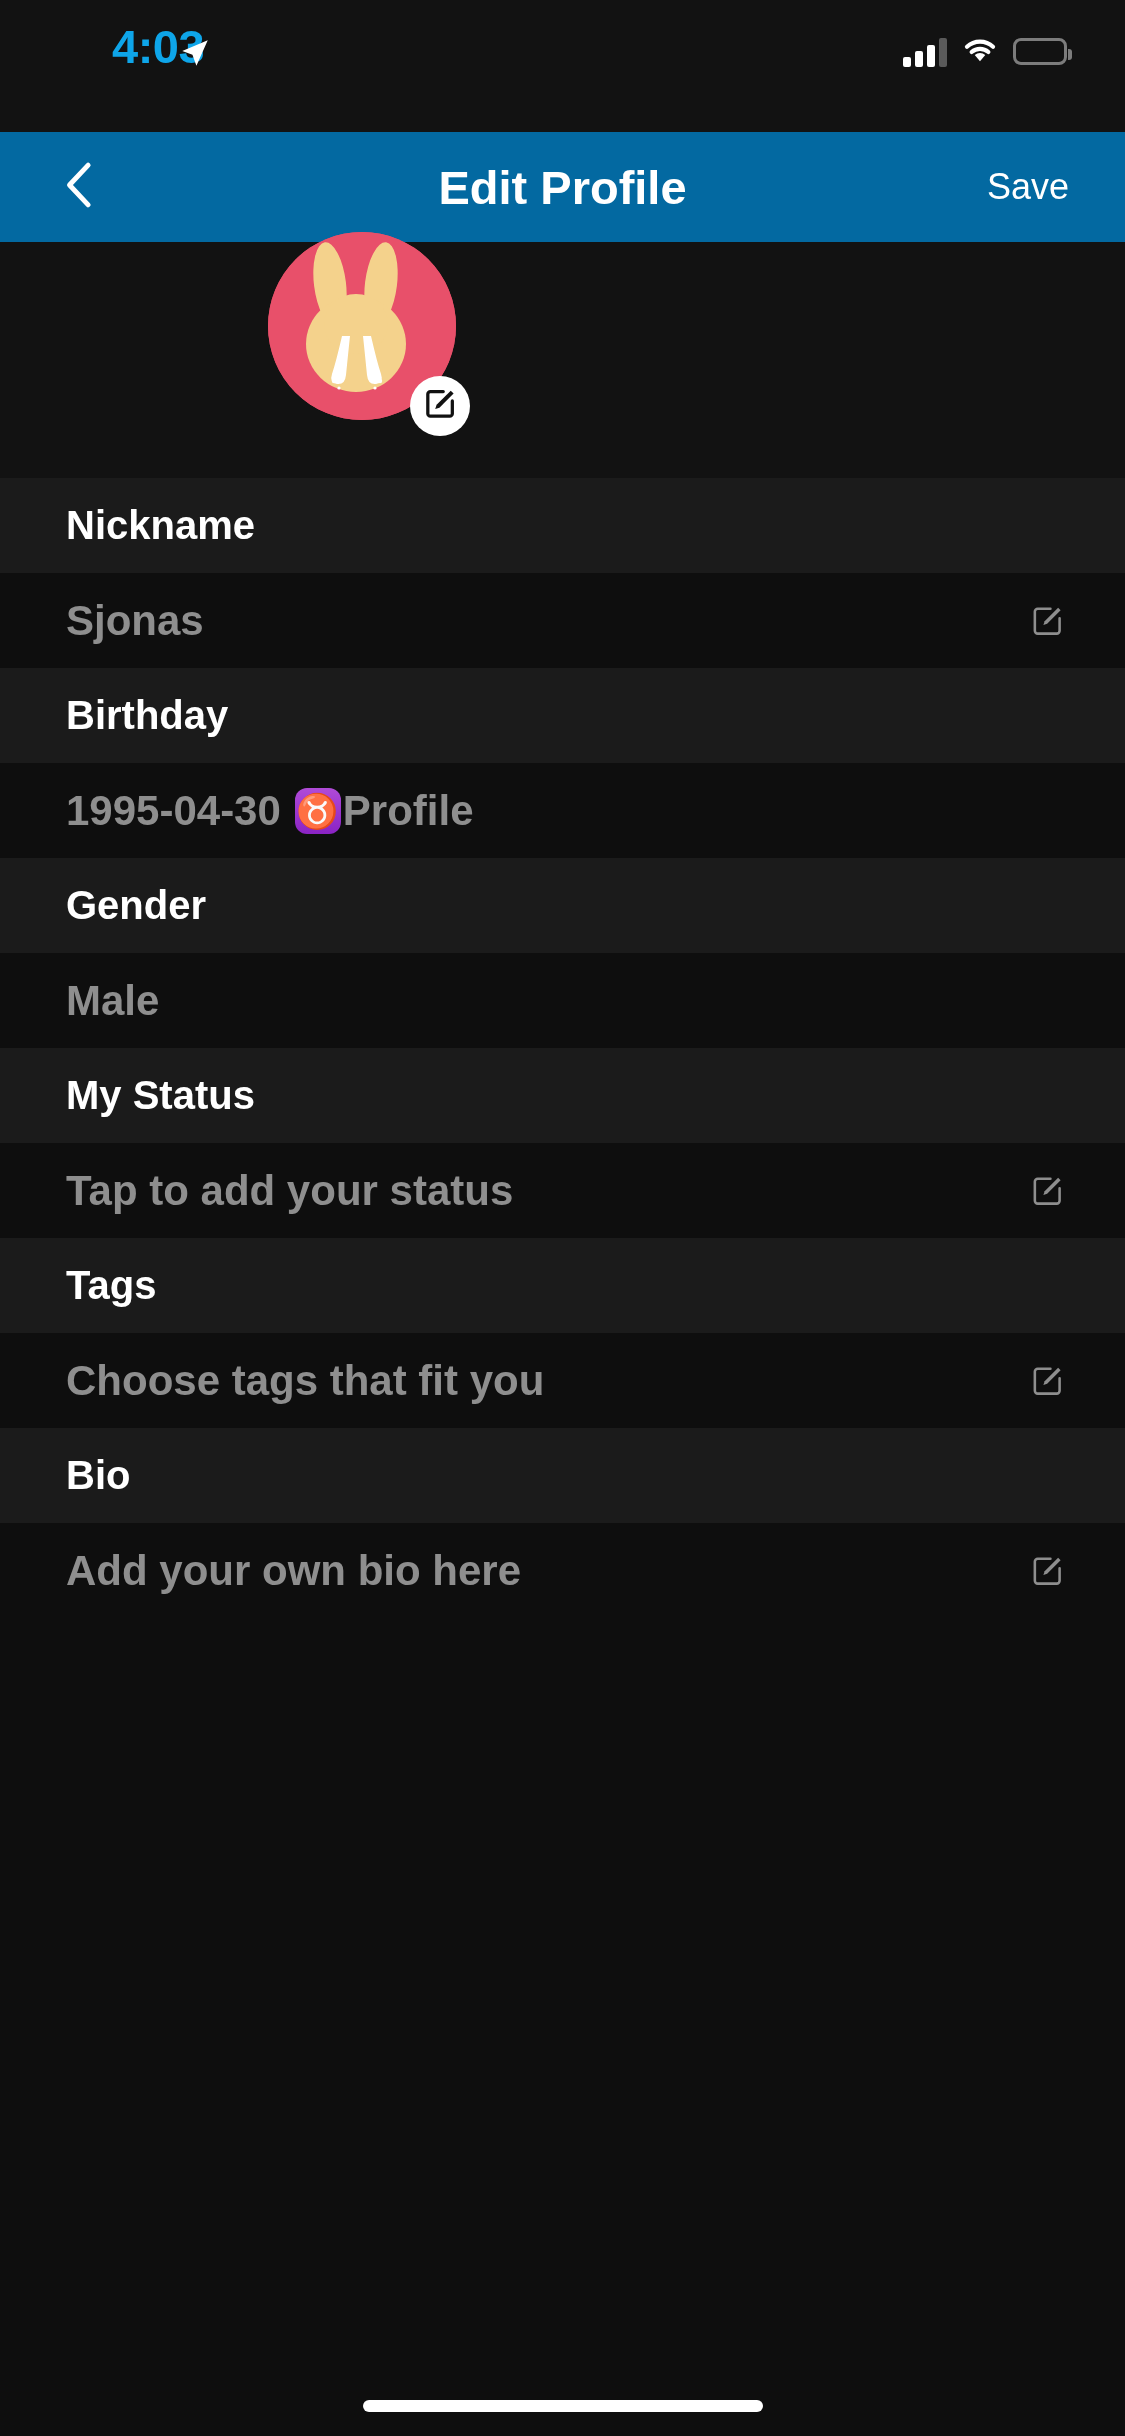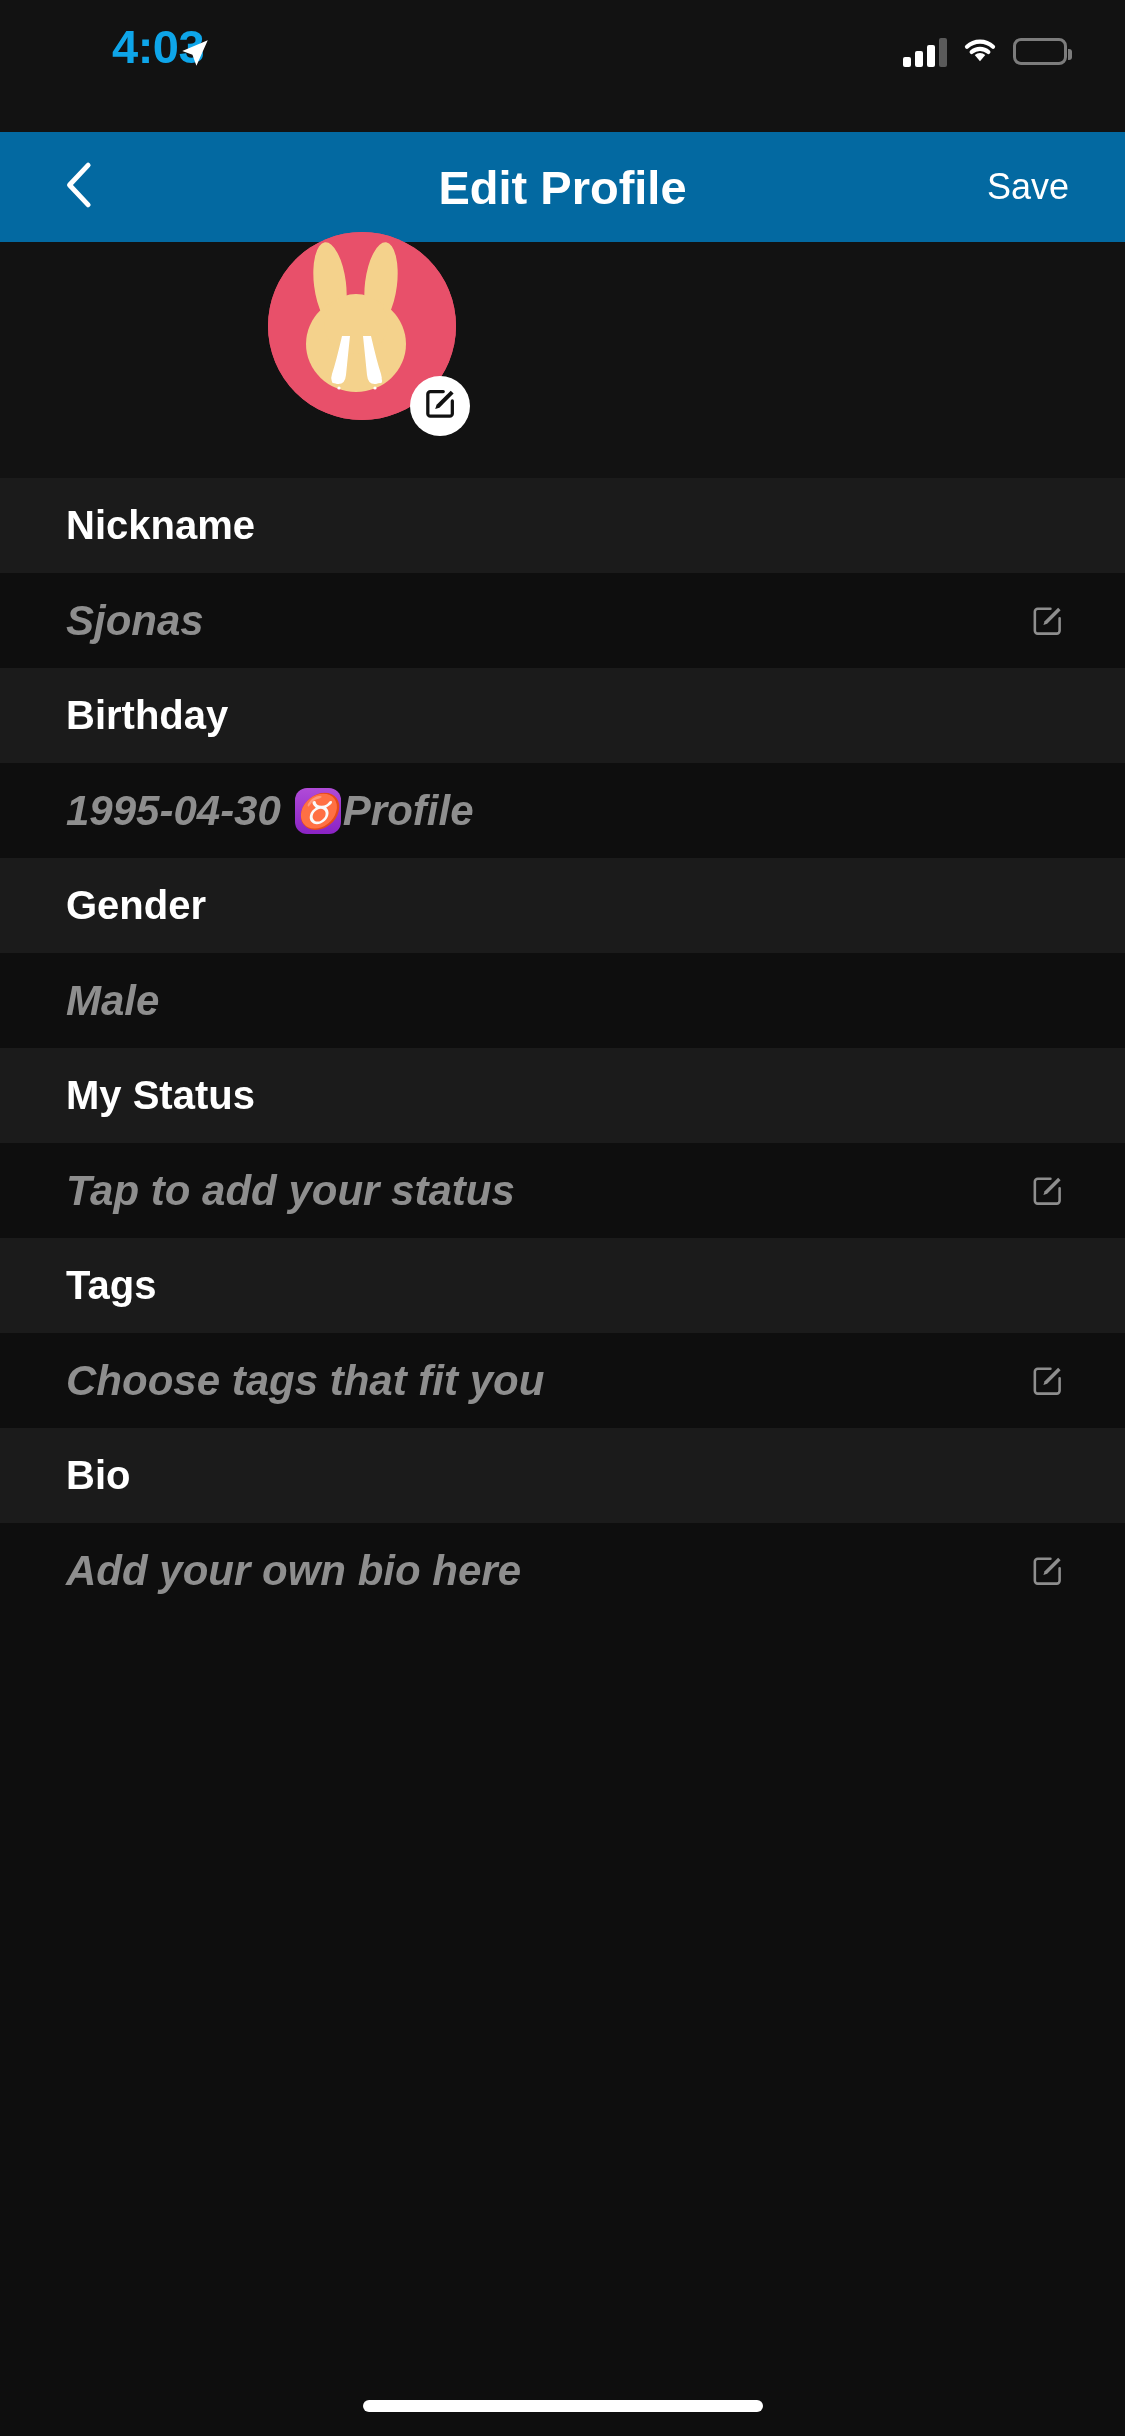--- a/index.html
+++ b/index.html
@@ -102,21 +102,21 @@
   
   .list{
     position:absolute; top:478px; left:0; width:1125px;
   }
   .row{
     position:relative; width:1125px; height:95px;
     display:flex; align-items:center;
     padding:0 60px 0 66px;
   }
   .row.label{ background:#1b1b1b;text-align:center; }
-  .row.value{ background:#0e0e0e;font-style:italic; }
+  .row.value{ background:#0e0e0e; }
   .row-label-text{
     font-size:40px; font-weight:bold; color:#ffffff;
   }
   .row-value-text{
     font-size:42px; font-weight:bold; color:#8e8e8e;
     display:flex; align-items:center;
   }
   .row-edit{
     position:absolute; right:60px; top:50%;
     transform:translateY(-50%);

